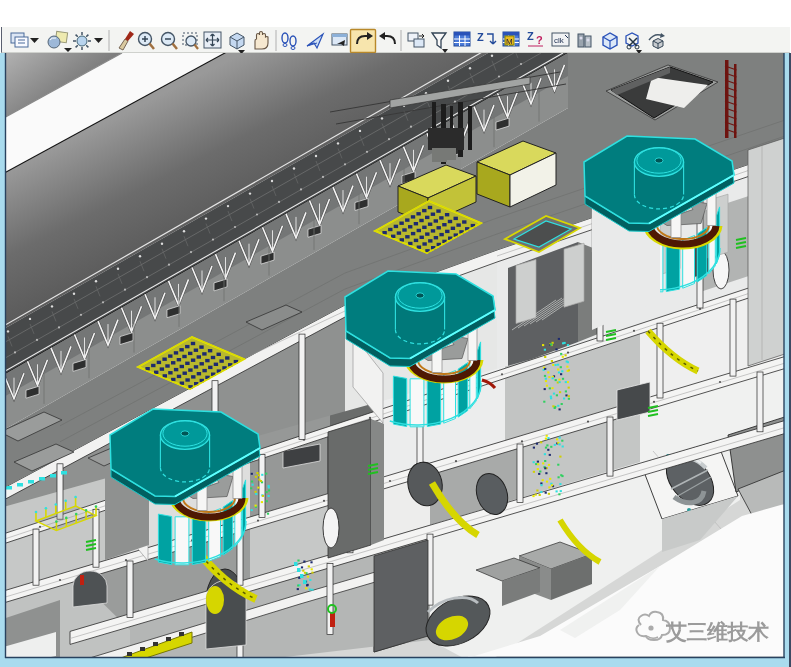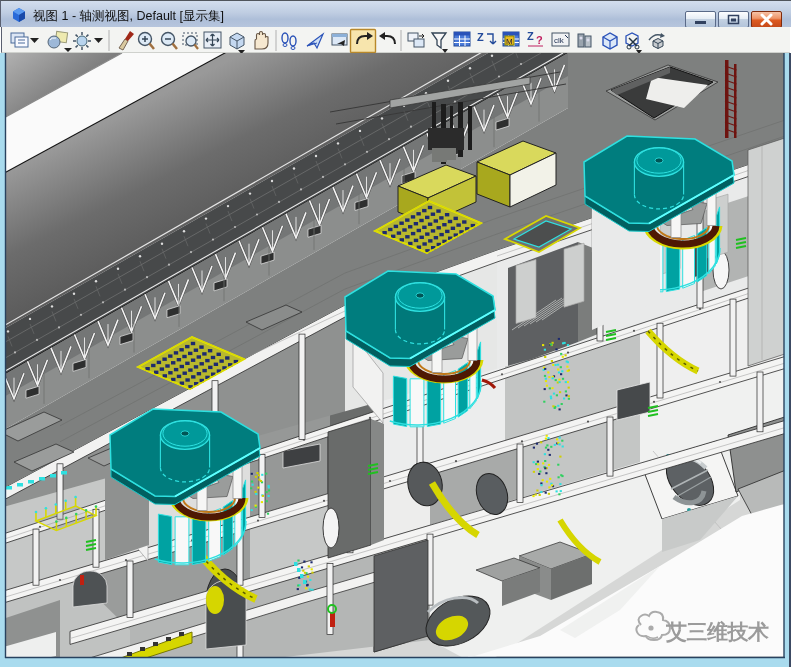--- a/index.html
+++ b/index.html
@@ -8,38 +8,20 @@
 #cubeicon{position:absolute;left:10px;top:6px;}
 #toolbar{position:absolute;left:1px;top:27px;width:789px;height:26px;background:#f3f4f2;border-bottom:1px solid #cfd1cd;border-left:1px solid #5a6070;}
 #viewport{position:absolute;left:0;top:53px;width:791px;height:476px;background:#fff;}
 .btn{position:absolute;top:10px;height:17px;border:1px solid #5a6a88;border-radius:2px;}
 #bmin{left:684px;width:31px;background:linear-gradient(180deg,#fdfeff 0%,#e6edf5 45%,#c3d1e2 50%,#b3c4da 100%);}
 #bmax{left:717px;width:31px;background:linear-gradient(180deg,#fdfeff 0%,#e6edf5 45%,#c3d1e2 50%,#b3c4da 100%);}
 #bclose{left:750px;width:31px;background:linear-gradient(180deg,#f6c2a6 0%,#ee9468 42%,#dd5a20 55%,#c64a1a 100%);border-color:#7e2a0c;}
 </style></head>
 <body>
 <div id="win">
-  <div id="titlebar">
-    <svg id="cubeicon" width="16" height="16">
-        <path d="M 8 1 l 6 3.5 l 0 7 l -6 3.5 l -6 -3.5 l 0 -7 z" fill="#2a6ad8"></path>
-        <path d="M 8 1 l 6 3.5 l -6 3.5 l -6 -3.5 z" fill="#5a9af0"></path>
-        <path d="M 8 8 l 6 -3.5 l 0 7 l -6 3.5 z" fill="#1a4aa8"></path>
-      </svg>
-    <div id="title">视图 1 - 轴测视图, Default [显示集]</div>
-    <div class="btn" id="bmin"><svg width="29" height="15">
-          <rect x="9" y="9" width="11" height="3" fill="#31415f"></rect>
-        </svg></div>
-    <div class="btn" id="bmax"><svg width="29" height="15">
-          <rect x="9.5" y="3.5" width="10" height="8" fill="none" stroke="#31415f" stroke-width="1.5"></rect>
-          <rect x="12" y="6.5" width="5" height="3" fill="#31415f"></rect>
-        </svg></div>
-    <div class="btn" id="bclose"><svg width="29" height="15">
-          <path d="M 10 3 L 19 12 M 19 3 L 10 12" stroke="#fff" stroke-width="3" stroke-linecap="round"></path>
-        </svg></div>
-  </div>
   <div id="toolbar">
     <svg width="789" height="26" viewBox="0 27 789 26">
         <g transform="translate(8,0)">
           <rect x="1" y="33" width="13" height="10" fill="#dce6f4" stroke="#4a6a9a"></rect>
           <rect x="5" y="37" width="13" height="10" fill="#f8faff" stroke="#4a6a9a"></rect>
           <line x1="8" y1="40" x2="15" y2="40" stroke="#4a6a9a"></line>
           <line x1="8" y1="43" x2="15" y2="43" stroke="#4a6a9a"></line>
         </g>
 <path d="M 28 38 l 9 0 l -4.5 5 z" fill="#222"></path>
 <g transform="translate(46,0)">

